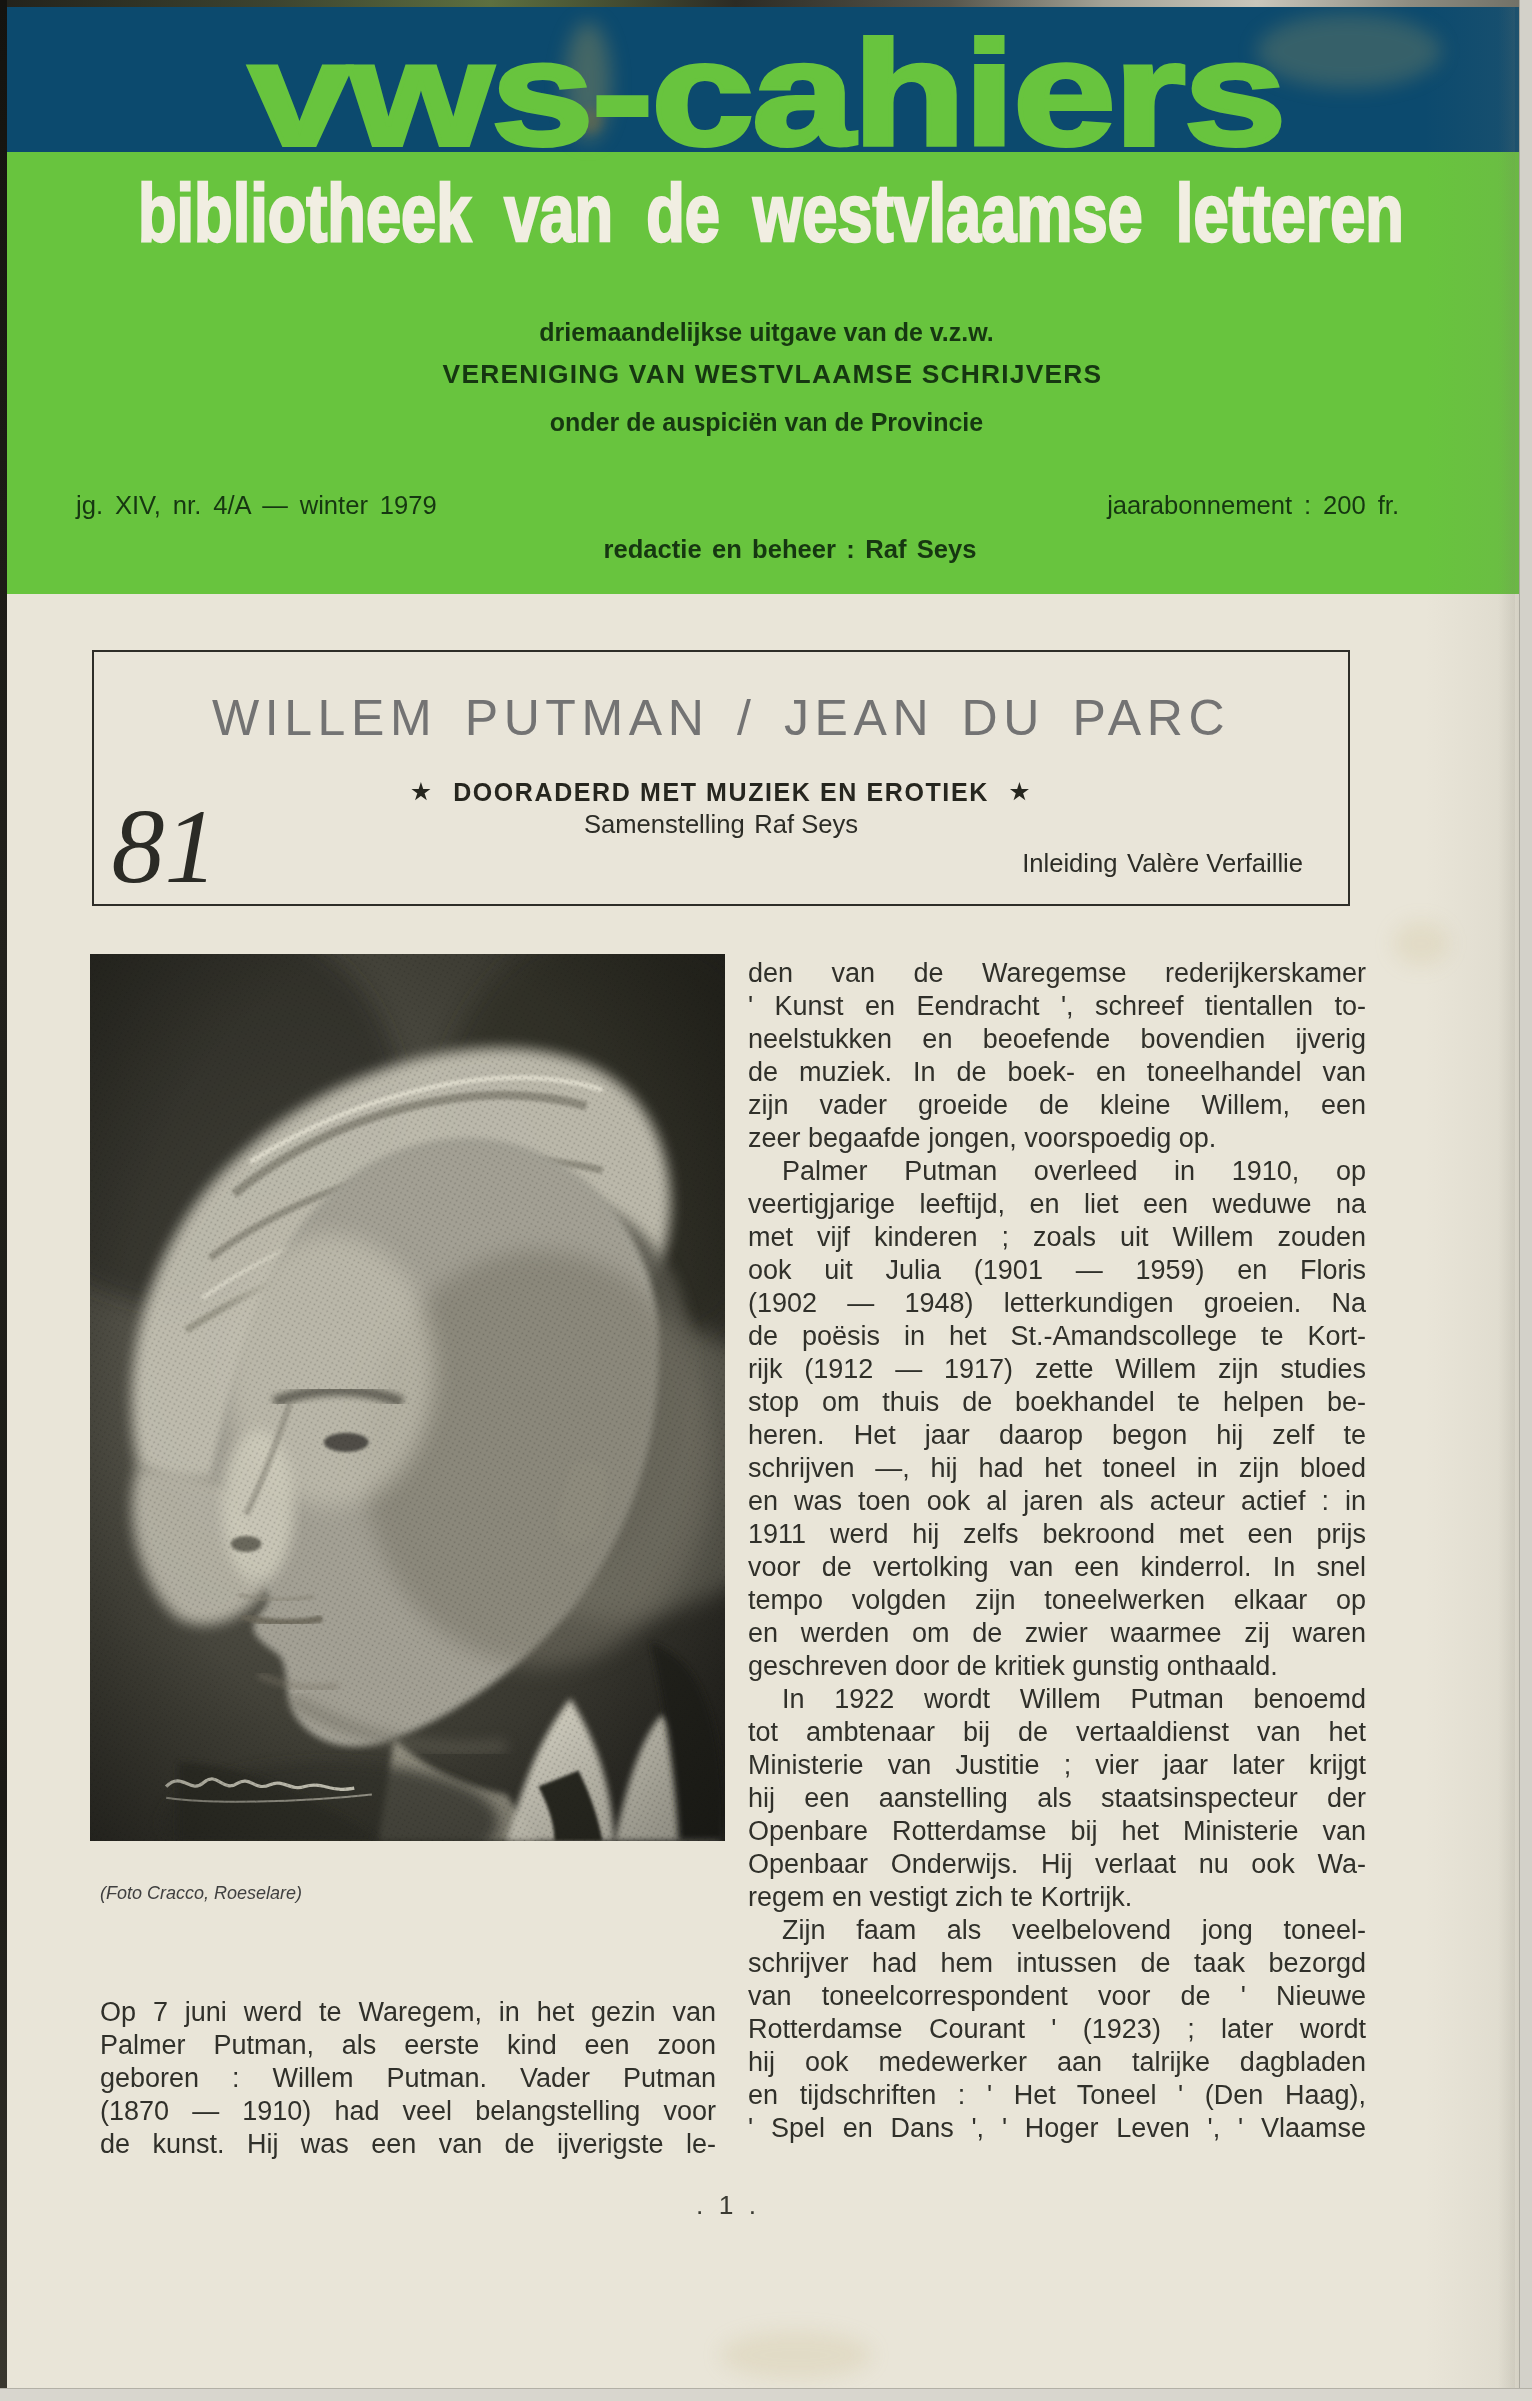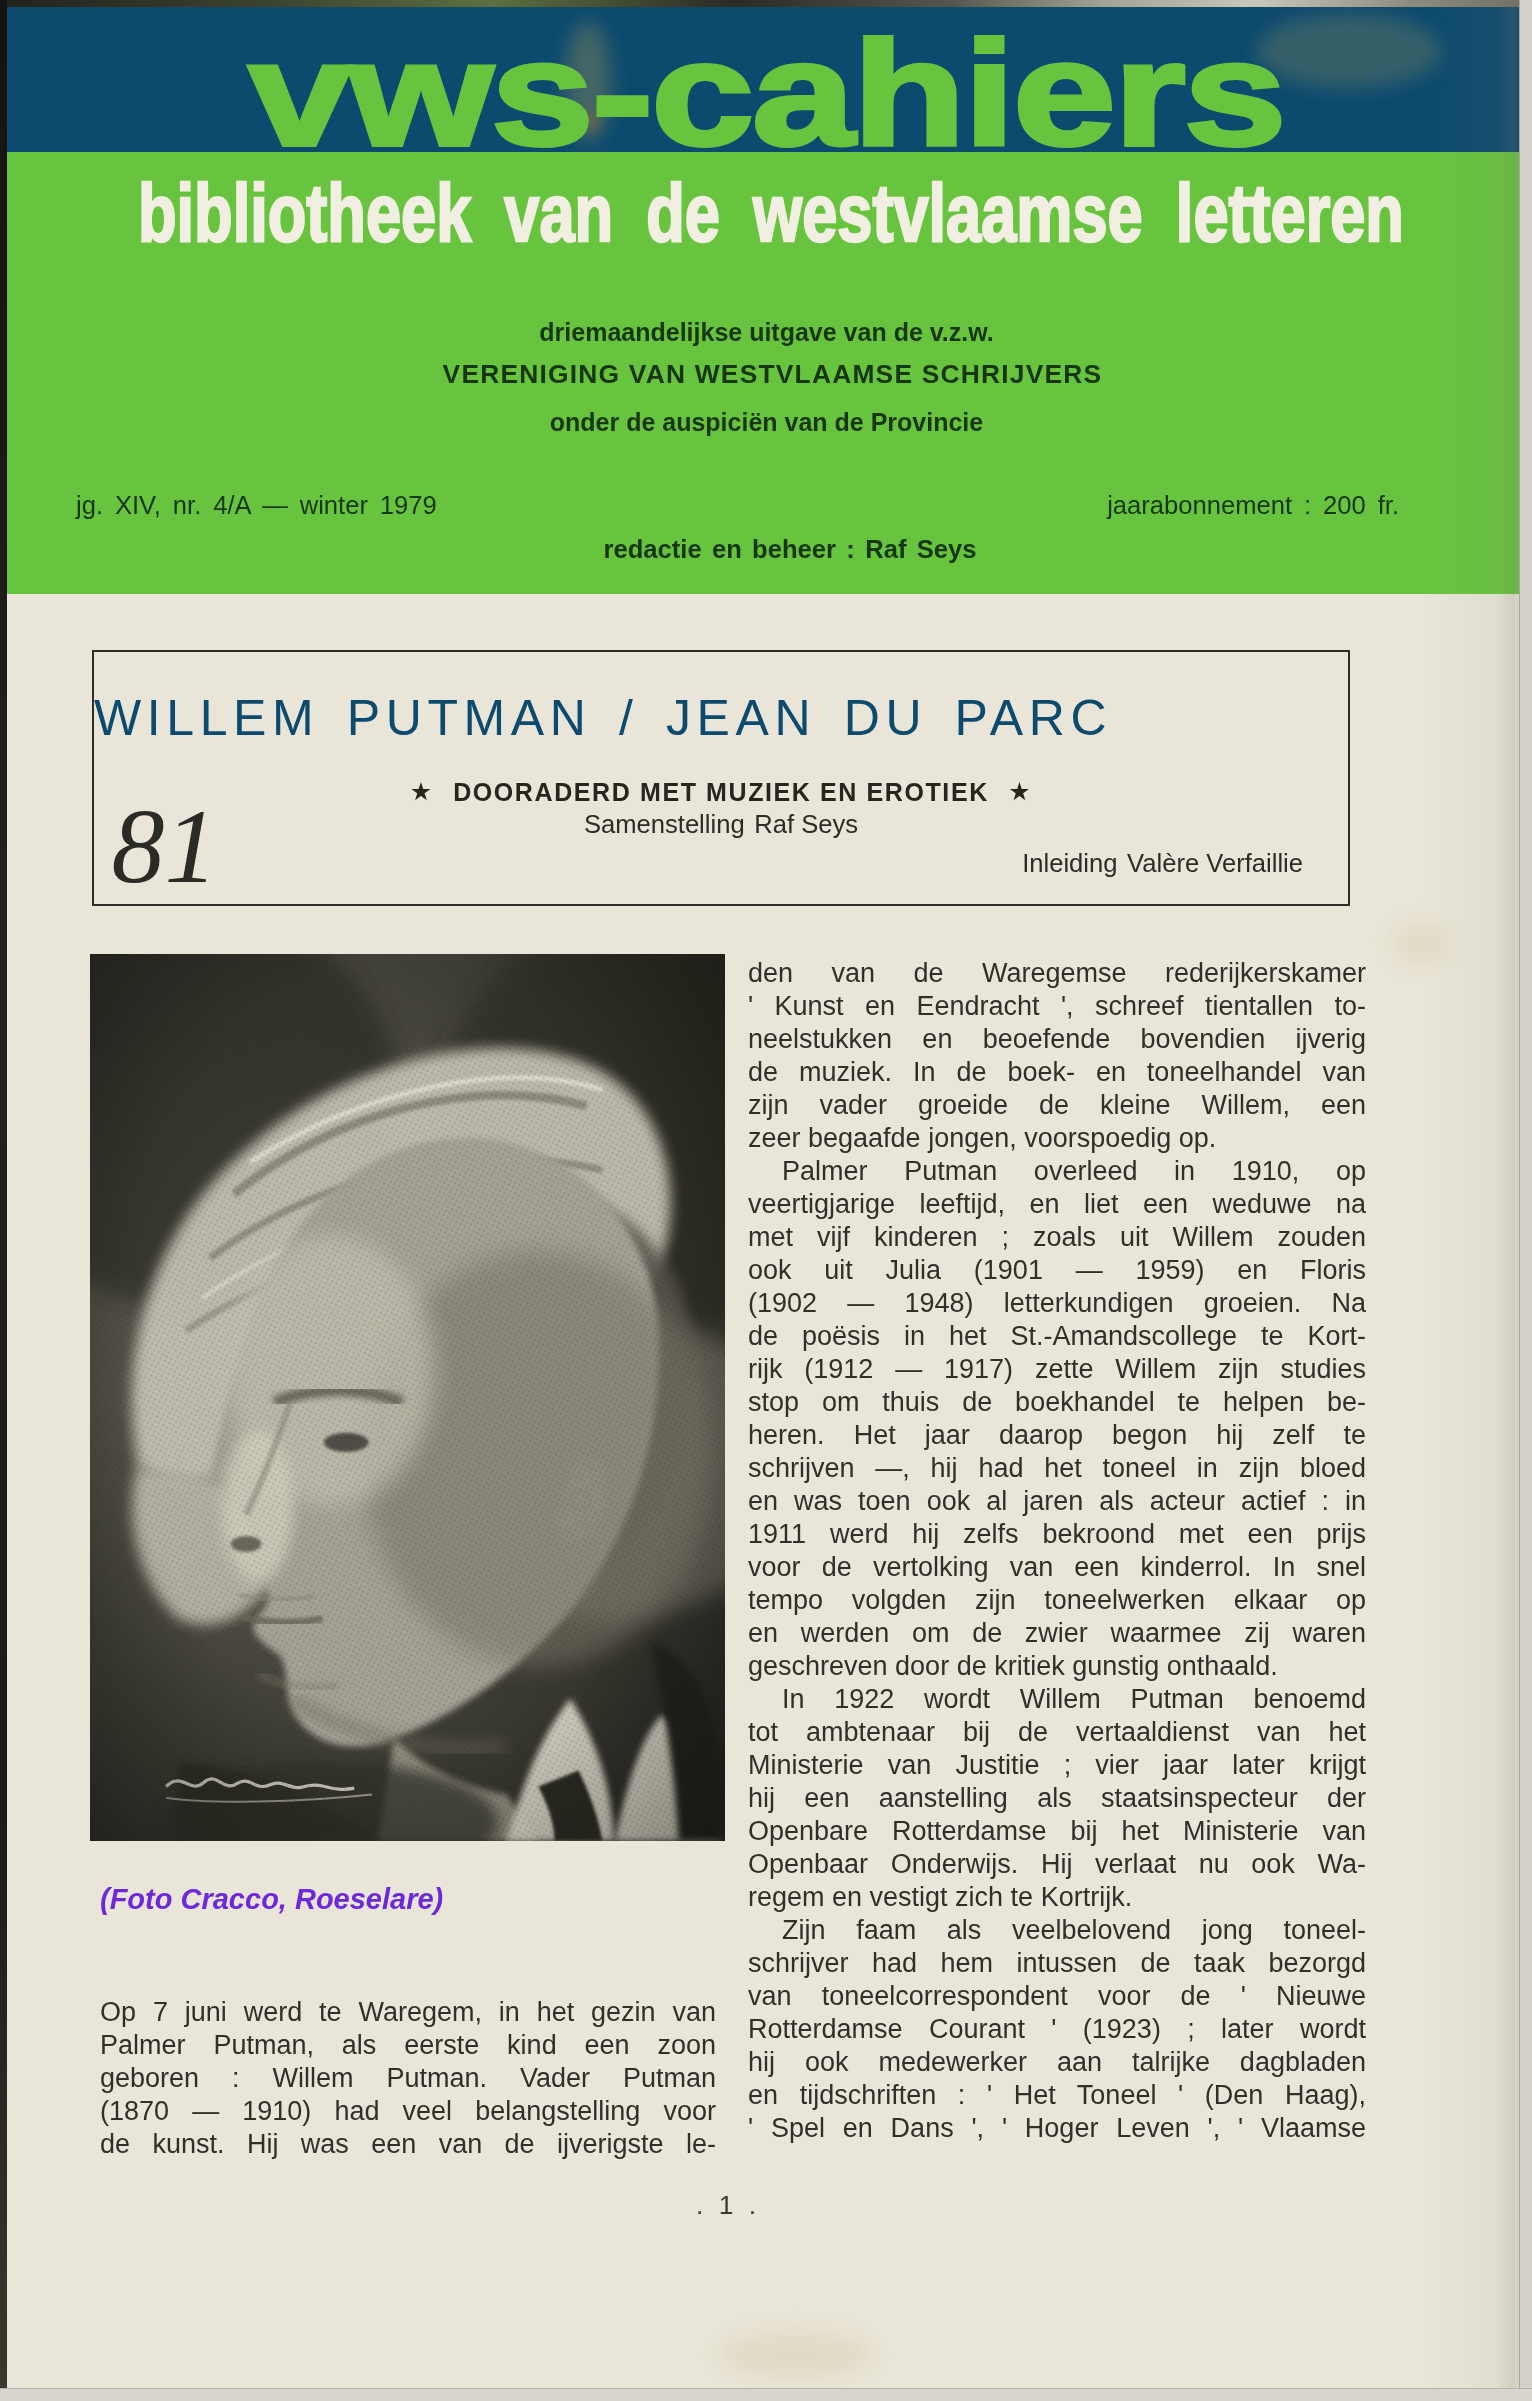--- a/index.html
+++ b/index.html
@@ -35,34 +35,34 @@
   .band-line{position:absolute;left:0;right:0;text-align:center;color:#163711;font-weight:700;}
   .band-l1{top:166px;font-size:25px;}
   .band-l2{top:207px;font-size:26.4px;letter-spacing:1.2px;padding-left:12px;}
   .band-l3{top:256px;font-size:25px;}
   .band-row{position:absolute;top:339px;left:76px;right:134px;display:flex;
     justify-content:space-between;color:#163711;font-weight:400;font-size:25.6px;word-spacing:4.8px;}
   .band-editor{top:383px;font-size:25.6px;word-spacing:3.2px;margin-left:47px;}
   
   .title-box{position:absolute;left:92px;top:650px;width:1254px;height:252px;
     border:2.4px solid #2e2d28;background:rgba(255,255,255,0.03);}
-  .box-authors{position:absolute;top:37px;left:0;right:0;text-align:left;
-    font-size:50px;font-weight:400;letter-spacing:5.6px;word-spacing:8px;color:#0c4a6e;white-space:nowrap;}
+  .box-authors{position:absolute;top:37px;left:0;right:0;text-align:center;
+    font-size:50px;font-weight:400;letter-spacing:5.6px;word-spacing:8px;color:#737373;white-space:nowrap;}
   .box-tagline{position:absolute;top:126px;left:0;right:0;text-align:center;
     font-size:25px;font-weight:700;letter-spacing:1.6px;color:#26261f;}
   .box-tagline .star{font-size:21.6px;position:relative;top:-1.6px;padding:0 21px;}
   .box-credit1{position:absolute;top:158px;left:0;right:0;text-align:center;font-size:25.6px;color:#2c2c26;}
   .box-credit2{position:absolute;top:197px;right:45px;text-align:right;font-size:25.6px;color:#2c2c26;}
   .lbl-it{padding-right:9.6px;}
   .box-number{position:absolute;left:17.6px;top:142px;font-family:"Liberation Serif",serif;
     font-style:italic;font-size:106px;line-height:1;color:#2b2b26;}
   
   .photo{position:absolute;left:90px;top:954px;width:635px;height:887px;background:#3a3931;}
   .photo svg{display:block;width:100%;height:100%;}
-  .caption{position:absolute;left:100px;top:1883px;font-style:italic;font-size:29px;color:#6d28d9;font-weight:bold;}
+  .caption{position:absolute;left:100px;top:1883px;font-style:italic;font-size:18px;color:#404040;}
   
   .col{position:absolute;font-size:27px;line-height:33px;color:#30302a;}
   .col-left{left:100px;top:1996px;width:616px;}
   .col-right{left:748px;top:957px;width:618px;}
   .tline{text-align:justify;text-align-last:justify;white-space:normal;}
   .tline.end{text-align-last:left;}
   .tline.ind{text-indent:34px;}
   
   .page-num{position:absolute;left:632px;top:2190px;width:192px;text-align:center;
     font-size:26.4px;letter-spacing:4px;color:#3a3a32;}

